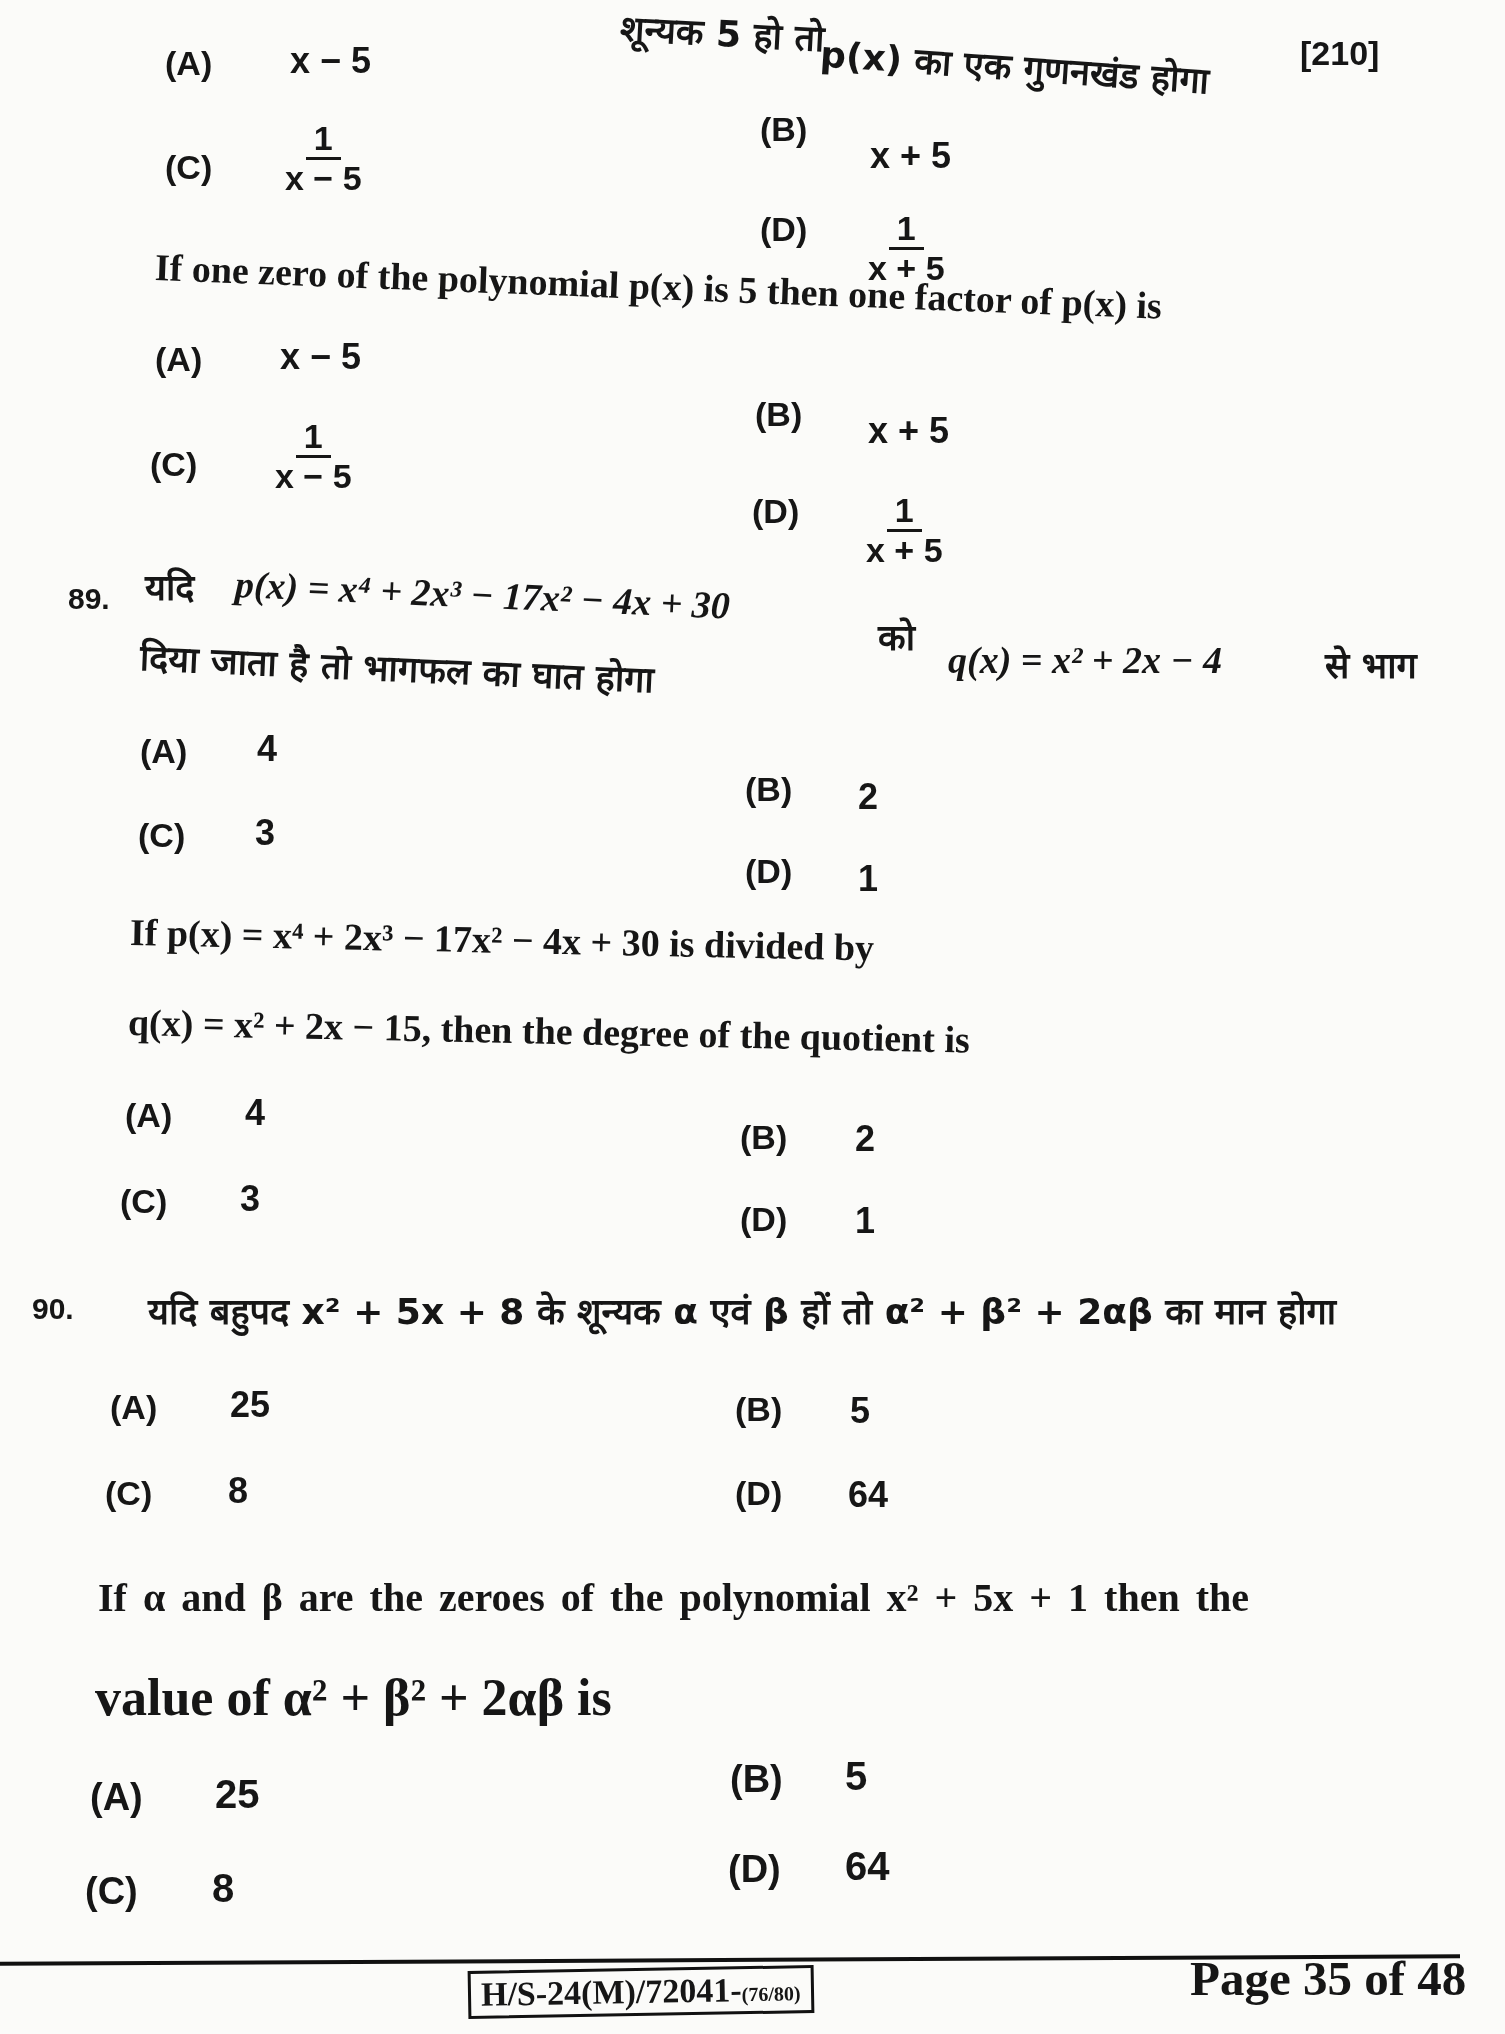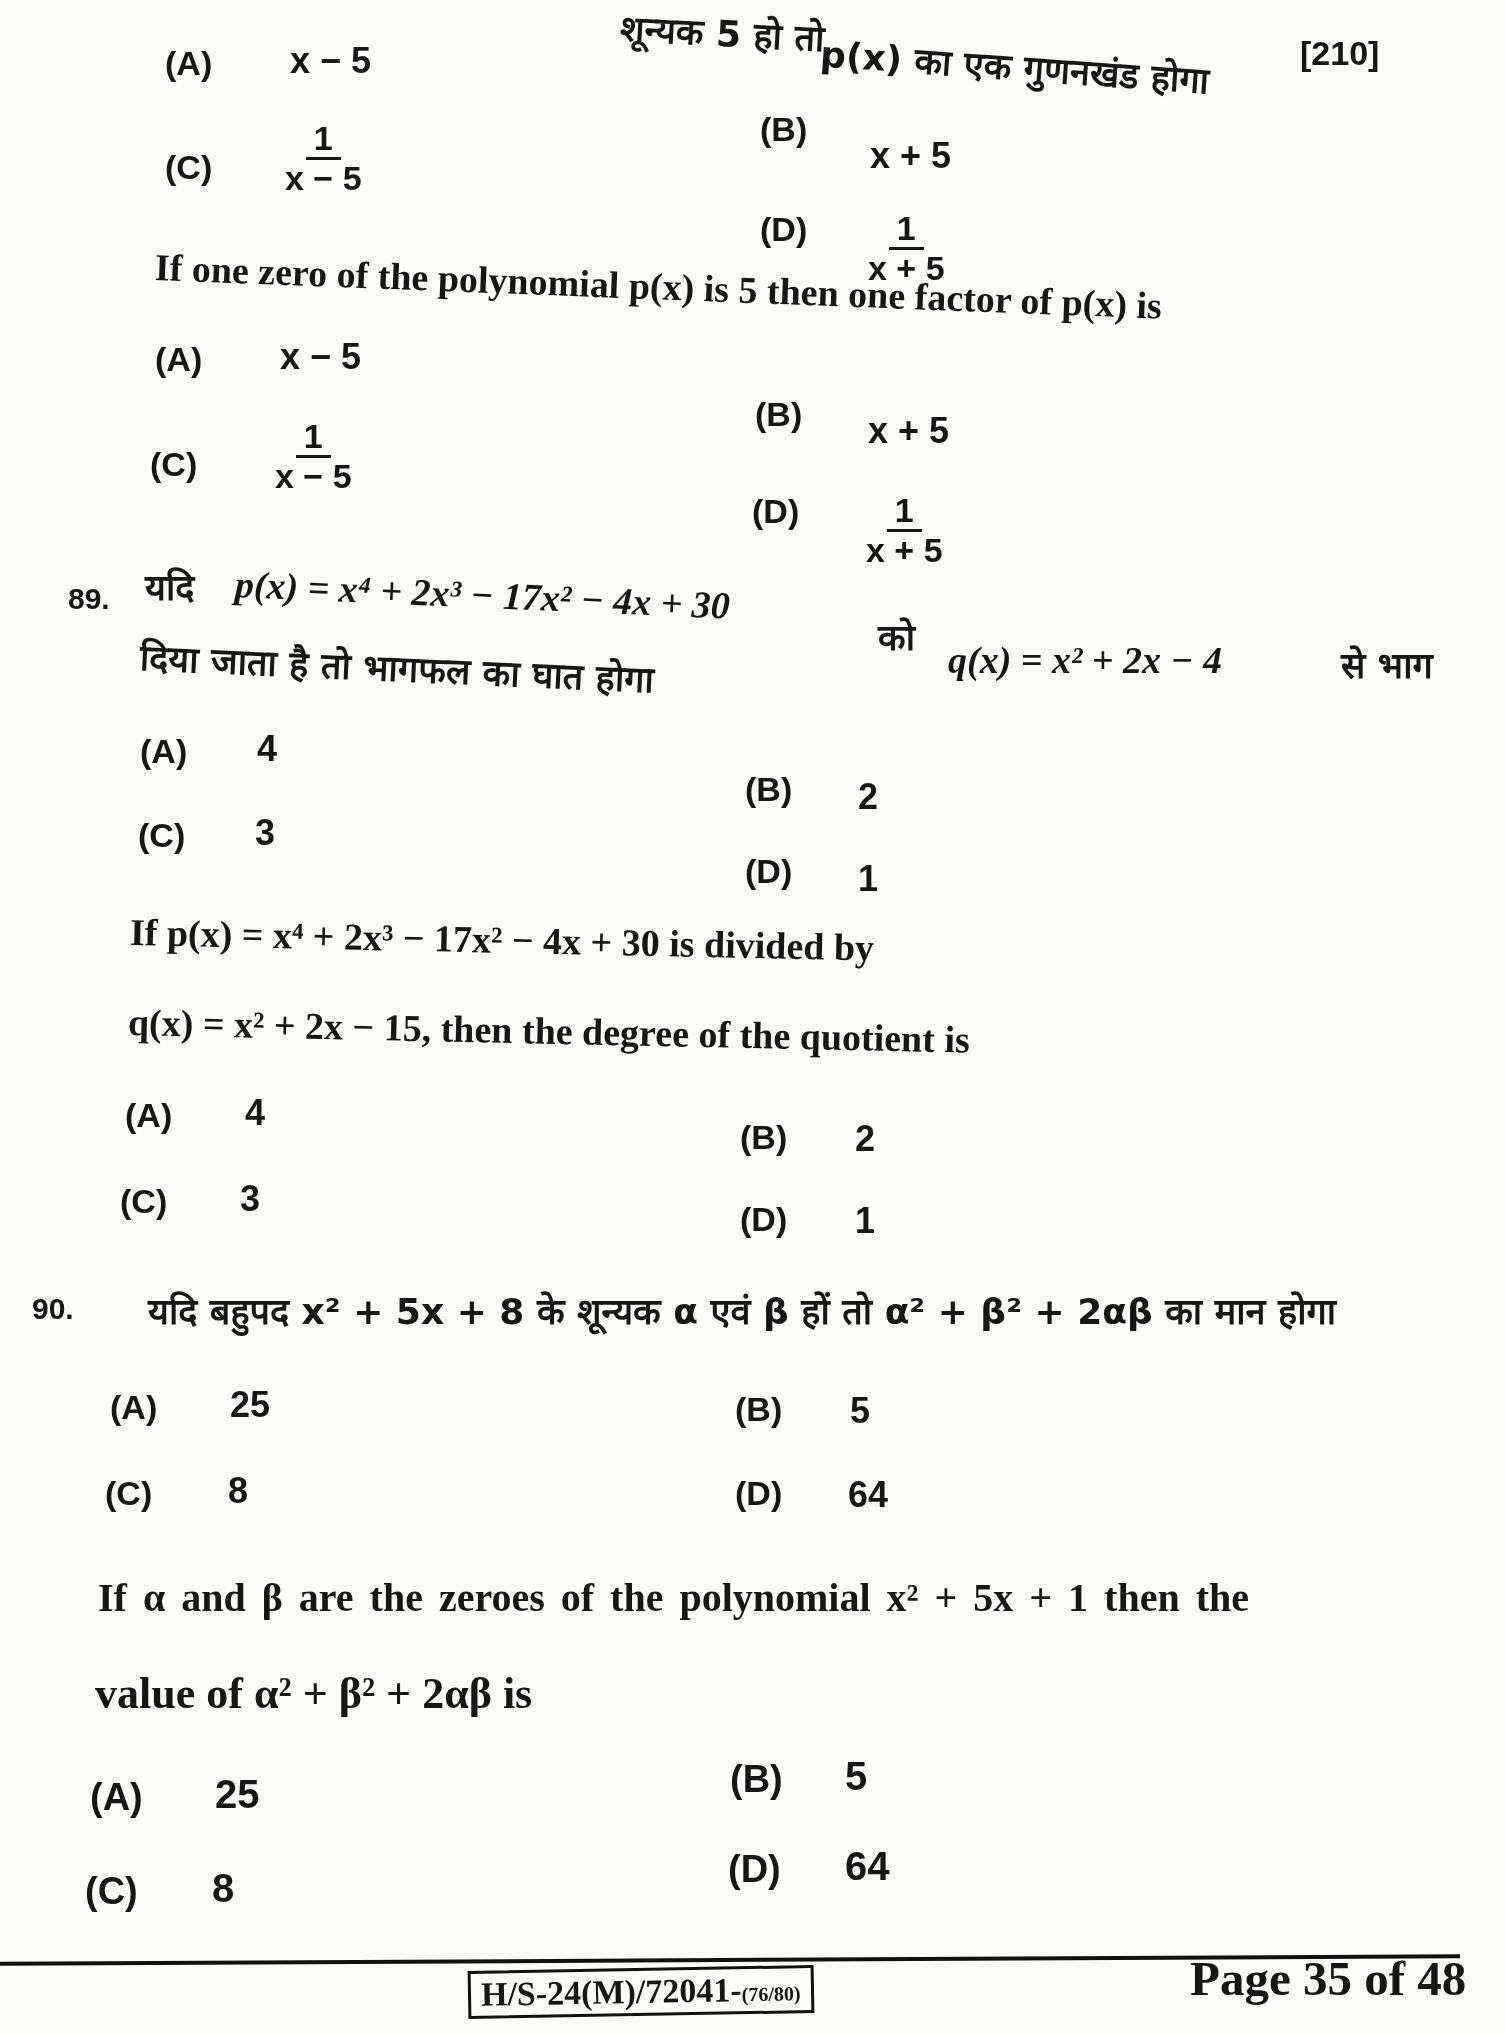--- a/index.html
+++ b/index.html
@@ -57,21 +57,21 @@
 <div class="abs frac" style="left:866px;top:492px;">
   <span class="num">1</span>
   <span>x + 5</span>
 </div>
 
 <div class="abs qno" style="left:68px;top:582px;">89.</div>
 <div class="abs hin" style="left:145px;top:562px;">यदि</div>
 <div class="abs math" style="left:235px;top:562px;transform:rotate(2.5deg);transform-origin:left;">p(x) = x⁴ + 2x³ − 17x² − 4x + 30</div>
 <div class="abs hin" style="left:878px;top:612px;">को</div>
 <div class="abs math" style="left:948px;top:638px;">q(x) = x² + 2x − 4</div>
-<div class="abs hin" style="left:1325px;top:640px;margin-left:16px;">से भाग</div>
+<div class="abs hin" style="left:1325px;top:640px;">से भाग</div>
 <div class="abs hin" style="left:140px;top:632px;transform:rotate(2.5deg);transform-origin:left;">दिया जाता है तो भागफल का घात होगा</div>
 
 <div class="abs lbl" style="left:140px;top:732px;">(A)</div>
 <div class="abs ans" style="left:257px;top:728px;">4</div>
 <div class="abs lbl" style="left:138px;top:816px;">(C)</div>
 <div class="abs ans" style="left:255px;top:812px;">3</div>
 <div class="abs lbl" style="left:745px;top:770px;">(B)</div>
 <div class="abs ans" style="left:858px;top:776px;">2</div>
 <div class="abs lbl" style="left:745px;top:852px;">(D)</div>
 <div class="abs ans" style="left:858px;top:858px;">1</div>
@@ -94,21 +94,21 @@
 <div class="abs lbl" style="left:110px;top:1388px;">(A)</div>
 <div class="abs ans" style="left:230px;top:1384px;">25</div>
 <div class="abs lbl" style="left:105px;top:1474px;">(C)</div>
 <div class="abs ans" style="left:228px;top:1470px;">8</div>
 <div class="abs lbl" style="left:735px;top:1390px;">(B)</div>
 <div class="abs ans" style="left:850px;top:1390px;">5</div>
 <div class="abs lbl" style="left:735px;top:1474px;">(D)</div>
 <div class="abs ans" style="left:848px;top:1474px;">64</div>
 
 <div class="abs txt" style="left:98px;top:1574px;font-size:40px;word-spacing:6px;">If α and β are the zeroes of the polynomial x² + 5x + 1 then the</div>
-<div class="abs txt" style="left:95px;top:1668px;font-size:44px;">value of α² + β² + 2αβ is</div>
+<div class="abs txt" style="left:95px;top:1668px;font-size:52px;">value of α² + β² + 2αβ is</div>
 
 <div class="abs lbl" style="left:90px;top:1776px;font-size:38px;">(A)</div>
 <div class="abs ans" style="left:215px;top:1772px;font-size:40px;">25</div>
 <div class="abs lbl" style="left:85px;top:1870px;font-size:38px;">(C)</div>
 <div class="abs ans" style="left:212px;top:1866px;font-size:40px;">8</div>
 <div class="abs lbl" style="left:730px;top:1758px;font-size:38px;">(B)</div>
 <div class="abs ans" style="left:845px;top:1754px;font-size:40px;">5</div>
 <div class="abs lbl" style="left:728px;top:1848px;font-size:38px;">(D)</div>
 <div class="abs ans" style="left:845px;top:1844px;font-size:40px;">64</div>
 

